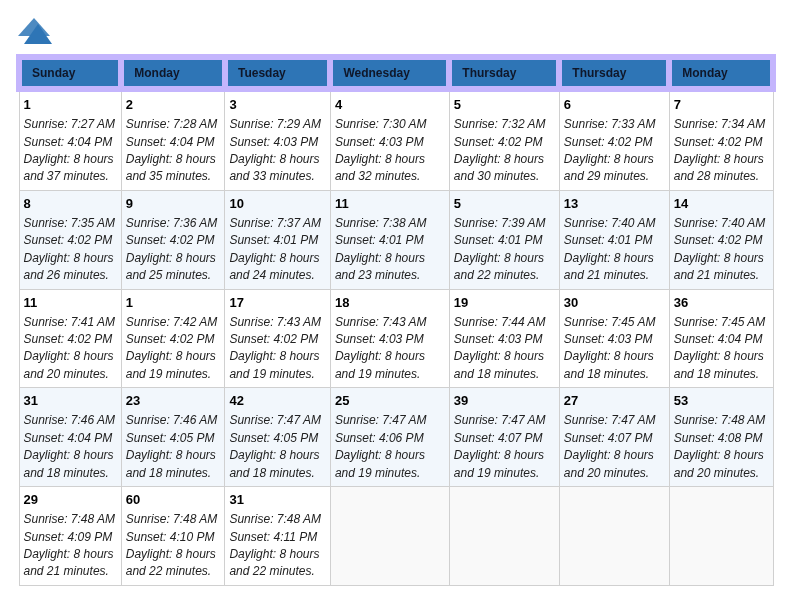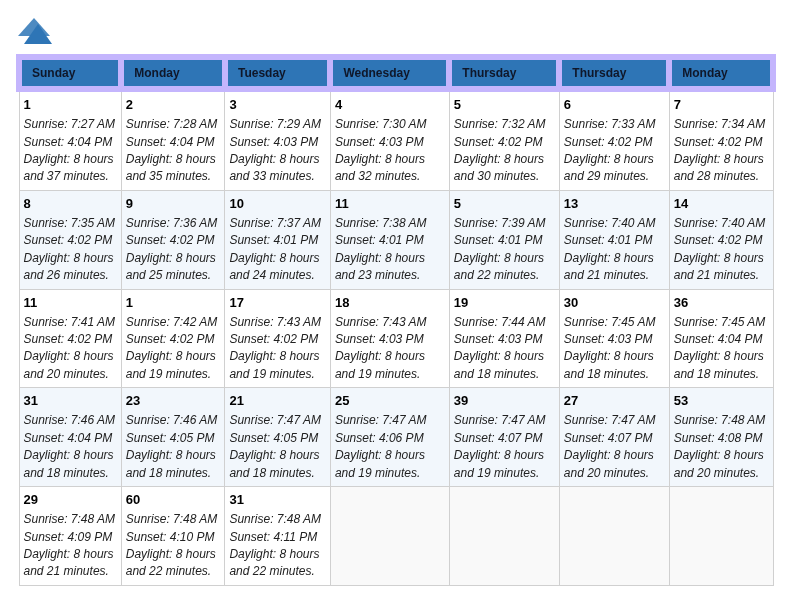--- a/index.html
+++ b/index.html
@@ -138,21 +138,21 @@
         <td><span class="day-num">1</span><span class="cell-text">Sunrise: 7:42 AM<br>Sunset: 4:02 PM<br>Daylight: 8 hours and 19 minutes.</span></td>
         <td><span class="day-num">17</span><span class="cell-text">Sunrise: 7:43 AM<br>Sunset: 4:02 PM<br>Daylight: 8 hours and 19 minutes.</span></td>
         <td><span class="day-num">18</span><span class="cell-text">Sunrise: 7:43 AM<br>Sunset: 4:03 PM<br>Daylight: 8 hours and 19 minutes.</span></td>
         <td><span class="day-num">19</span><span class="cell-text">Sunrise: 7:44 AM<br>Sunset: 4:03 PM<br>Daylight: 8 hours and 18 minutes.</span></td>
         <td><span class="day-num">30</span><span class="cell-text">Sunrise: 7:45 AM<br>Sunset: 4:03 PM<br>Daylight: 8 hours and 18 minutes.</span></td>
         <td><span class="day-num">36</span><span class="cell-text">Sunrise: 7:45 AM<br>Sunset: 4:04 PM<br>Daylight: 8 hours and 18 minutes.</span></td>
       </tr>
       <tr>
         <td><span class="day-num">31</span><span class="cell-text">Sunrise: 7:46 AM<br>Sunset: 4:04 PM<br>Daylight: 8 hours and 18 minutes.</span></td>
         <td><span class="day-num">23</span><span class="cell-text">Sunrise: 7:46 AM<br>Sunset: 4:05 PM<br>Daylight: 8 hours and 18 minutes.</span></td>
-        <td><span class="day-num">21</span><span class="cell-text">Sunrise: 7:47 AM<br>Sunset: 4:05 PM<br>Daylight: 8 hours and 18 minutes.</span></td>
+        <td><span class="day-num">42</span><span class="cell-text">Sunrise: 7:47 AM<br>Sunset: 4:05 PM<br>Daylight: 8 hours and 18 minutes.</span></td>
         <td><span class="day-num">25</span><span class="cell-text">Sunrise: 7:47 AM<br>Sunset: 4:06 PM<br>Daylight: 8 hours and 19 minutes.</span></td>
         <td><span class="day-num">39</span><span class="cell-text">Sunrise: 7:47 AM<br>Sunset: 4:07 PM<br>Daylight: 8 hours and 19 minutes.</span></td>
         <td><span class="day-num">27</span><span class="cell-text">Sunrise: 7:47 AM<br>Sunset: 4:07 PM<br>Daylight: 8 hours and 20 minutes.</span></td>
         <td><span class="day-num">53</span><span class="cell-text">Sunrise: 7:48 AM<br>Sunset: 4:08 PM<br>Daylight: 8 hours and 20 minutes.</span></td>
       </tr>
       <tr>
         <td><span class="day-num">29</span><span class="cell-text">Sunrise: 7:48 AM<br>Sunset: 4:09 PM<br>Daylight: 8 hours and 21 minutes.</span></td>
         <td><span class="day-num">60</span><span class="cell-text">Sunrise: 7:48 AM<br>Sunset: 4:10 PM<br>Daylight: 8 hours and 22 minutes.</span></td>
         <td><span class="day-num">31</span><span class="cell-text">Sunrise: 7:48 AM<br>Sunset: 4:11 PM<br>Daylight: 8 hours and 22 minutes.</span></td>
         <td class="empty-cell"></td>

